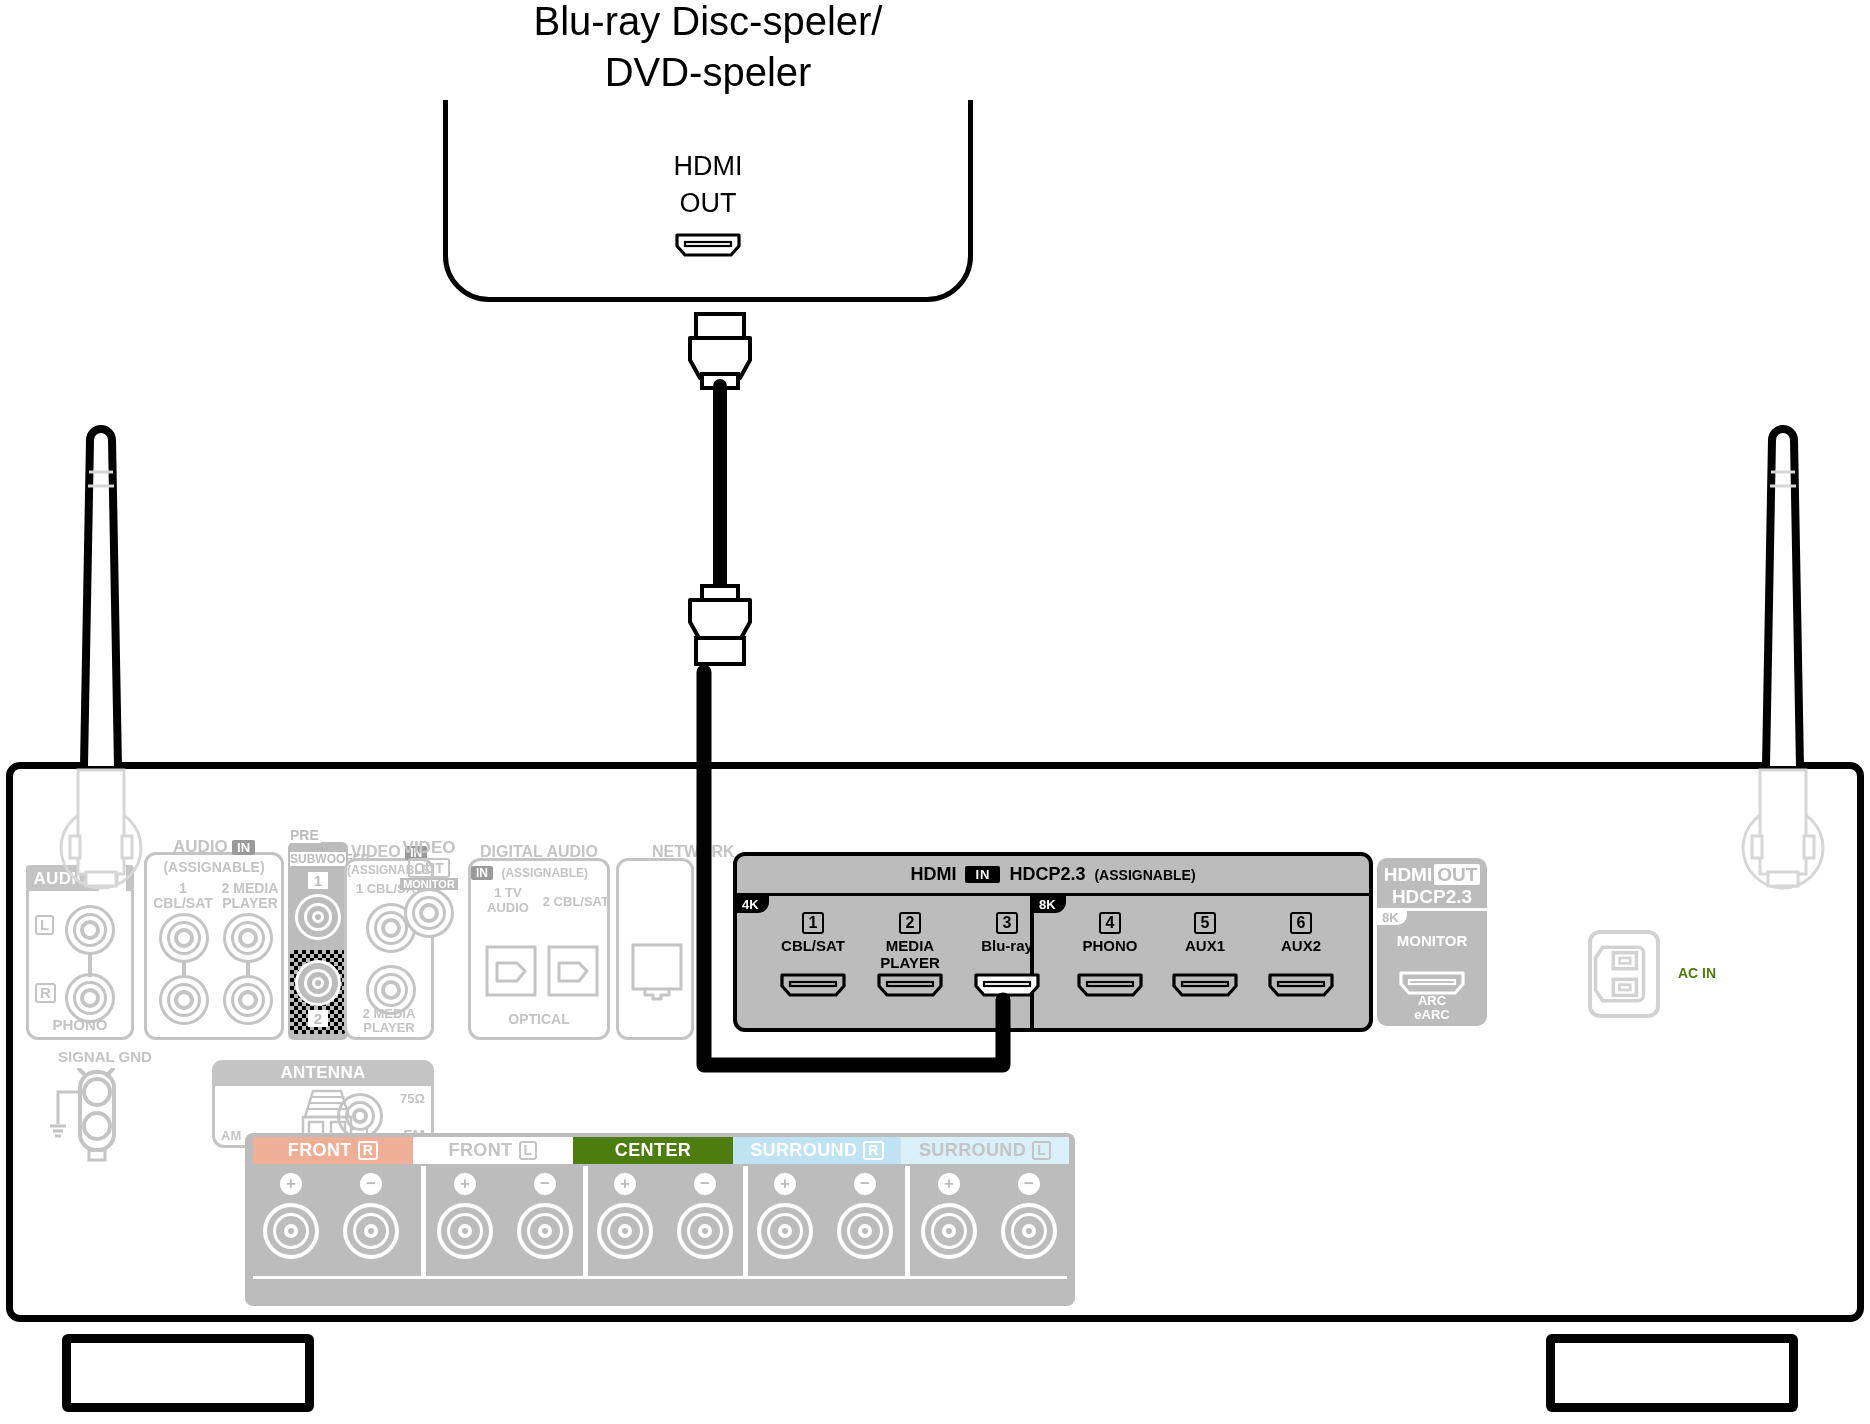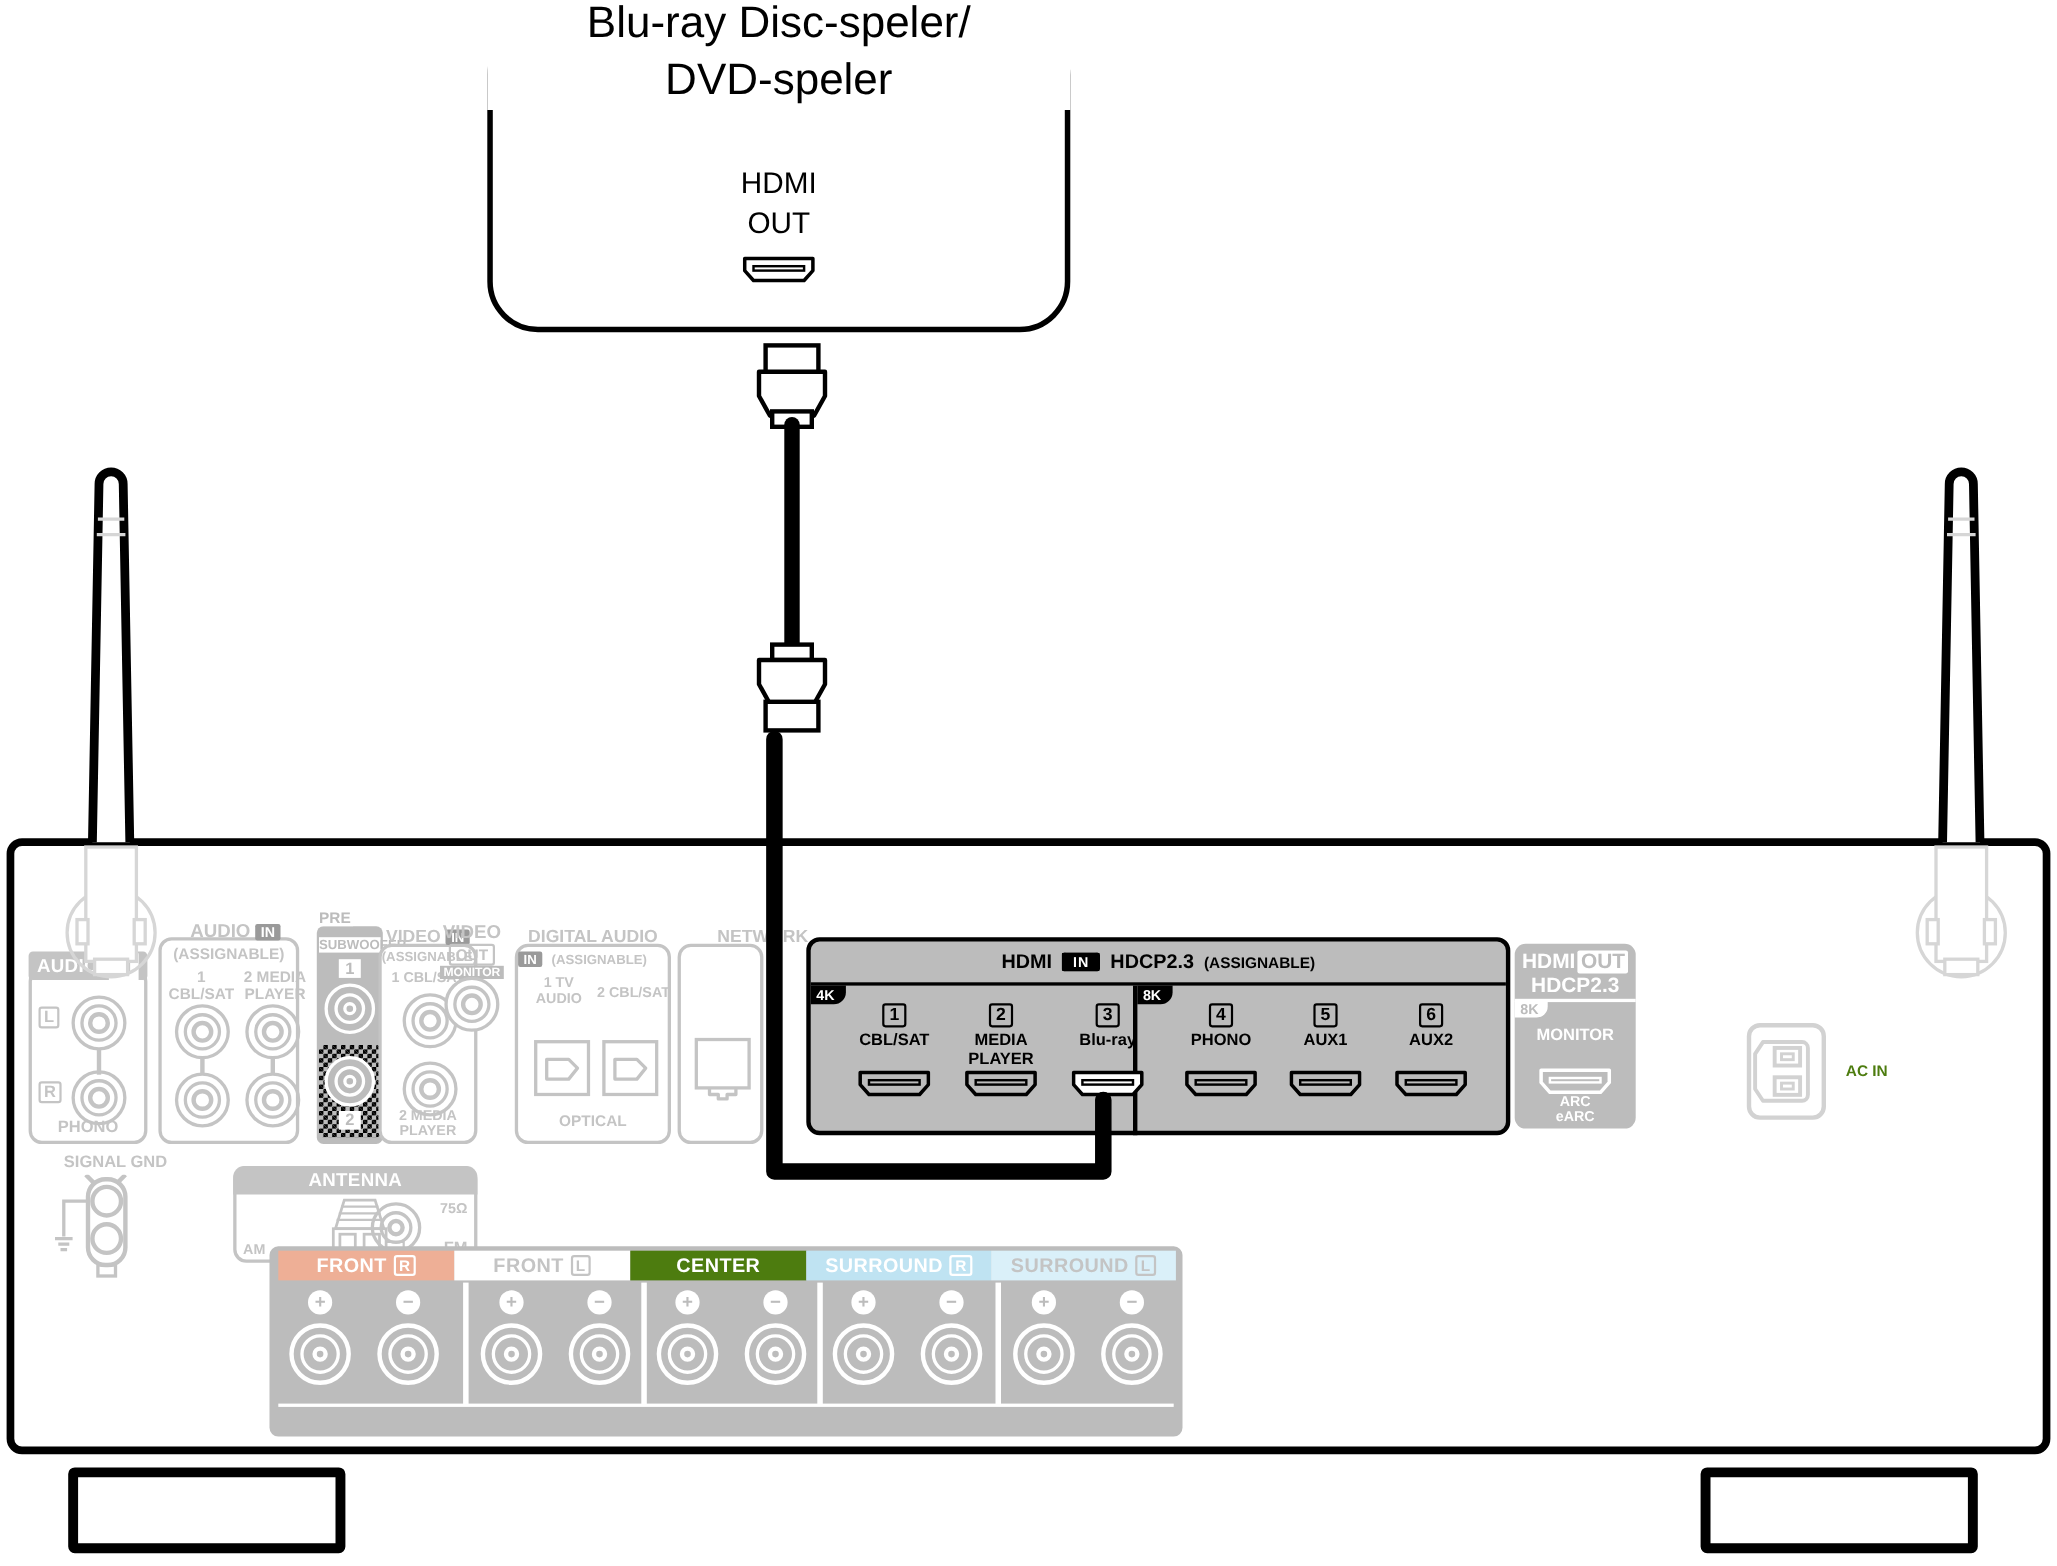--- a/index.html
+++ b/index.html
@@ -407,21 +407,21 @@
   <svg style="position:absolute; left:48px; top:1068px; width:90px; height:96px; z-index:2;" viewBox="0 0 90 96">
     <path d="M38 8 L30 0 M58 8 L66 0" stroke="#c4c4c4" stroke-width="4" fill="none"></path>
     <rect x="32" y="4" width="34" height="78" rx="16" fill="none" stroke="#c4c4c4" stroke-width="4"></rect>
     <circle cx="49" cy="24" r="13" fill="none" stroke="#c4c4c4" stroke-width="4"></circle>
     <circle cx="49" cy="58" r="13" fill="none" stroke="#c4c4c4" stroke-width="4"></circle>
     <rect x="41" y="82" width="16" height="10" fill="none" stroke="#c4c4c4" stroke-width="3"></rect>
     <path d="M32 24 H10 V56" stroke="#c4c4c4" stroke-width="3" fill="none"></path>
     <path d="M2 58 H18 M5 63 H15 M7 68 H13" stroke="#c4c4c4" stroke-width="3"></path>
   </svg>
 
-  <div class="grey-panel" style="left:144px; top:852px; width:128px; height:188px;text-decoration:underline;">
+  <div class="grey-panel" style="left:144px; top:852px; width:140px; height:188px;text-decoration:underline;">
     <div style="position:absolute; left:-3px; top:-18px; width:140px; text-align:center;">
       <span class="g-txt" style="font-size:17px;">AUDIO</span>
       <span class="chip-dark" style="font-size:13px;">IN</span>
     </div>
     <div class="g-txt" style="position:absolute; left:0; top:4px; width:100%; text-align:center; font-size:14px;">(ASSIGNABLE)</div>
     <div class="g-txt" style="position:absolute; left:2px; top:26px; width:68px; text-align:center; font-size:14px; line-height:15px;">1 CBL/SAT</div>
     <div class="g-txt" style="position:absolute; left:68px; top:26px; width:70px; text-align:center; font-size:14px; line-height:15px; white-space:pre-line;">2 MEDIA
 PLAYER</div>
     <div class="rca" style="position:absolute; left:12px; top:58px; width:50px; height:50px;"></div>
     <div class="rca" style="position:absolute; left:12px; top:120px; width:50px; height:50px;"></div>

